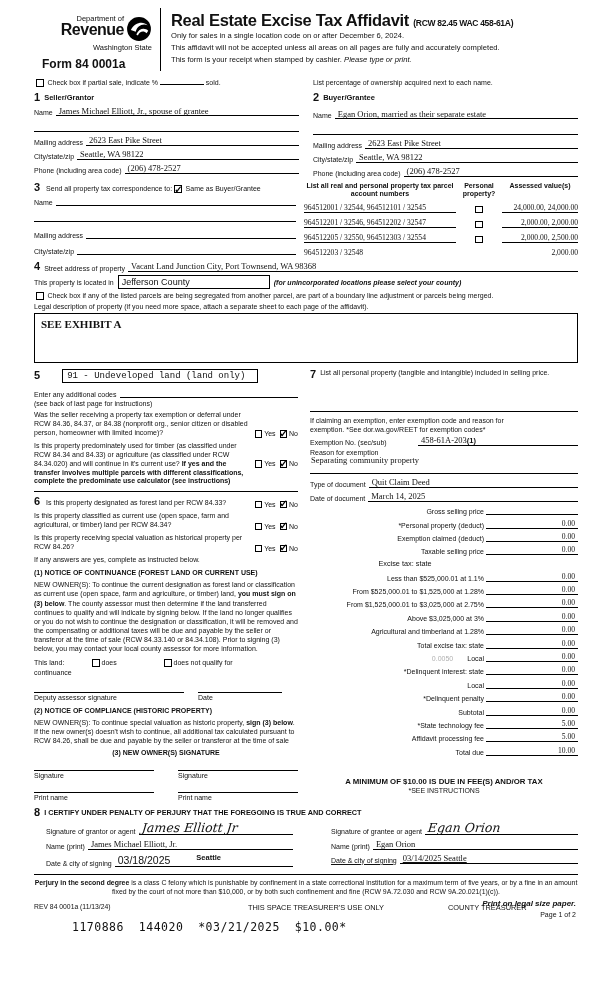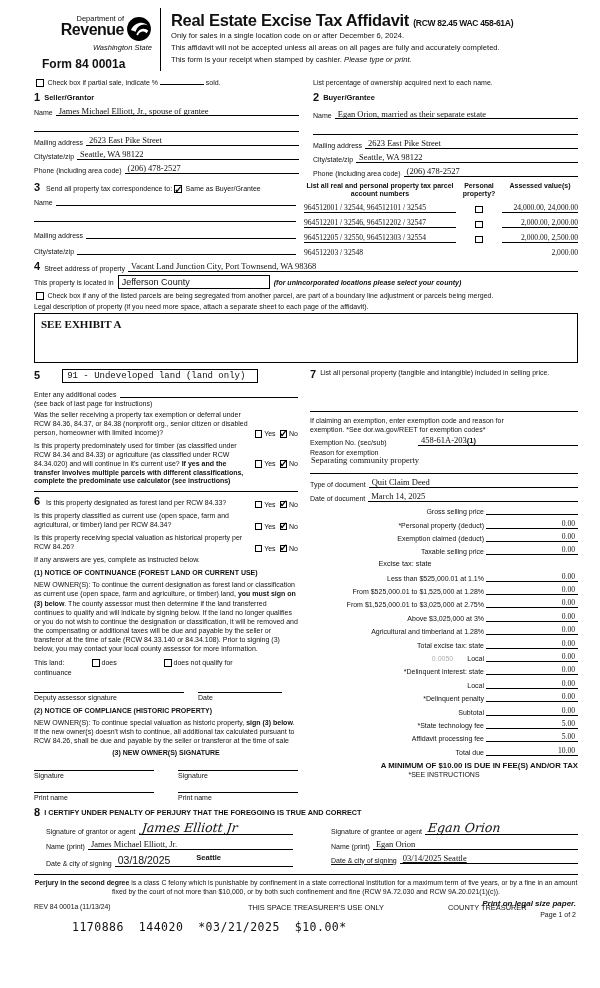--- a/index.html
+++ b/index.html
@@ -9,21 +9,21 @@
     font-family:"Liberation Sans", sans-serif; color:#111;
     padding:8px 22px 0 34px; overflow:hidden; font-size:7px;
   }
   
   .hdr { display:flex; align-items:stretch; }
   .logo-block { width:118px; padding-top:6px; }
   .logo-top { display:flex; justify-content:flex-end; align-items:flex-start; gap:2px; }
   .logo-txt { text-align:right; }
   .dept { font-size:7.5px; }
   .revenue { font-size:16px; font-weight:bold; letter-spacing:-0.5px; line-height:0.9; }
-  .wastate { font-size:7.5px; font-style:italic; text-align:right; margin-top:1px; }
+  .wastate { font-size:7.5px; text-align:right; margin-top:1px; }
   .formnum { font-size:12px; font-weight:bold; margin-top:5px; text-align:left; padding-left:8px; }
   .swirl { width:26px; height:26px; margin-top:2px; }
   .title-block { border-left:1.5px solid #000; padding-left:10px; margin-left:8px; padding-top:4px; flex:1; }
   .title { font-size:16.5px; font-weight:bold; letter-spacing:-0.3px; line-height:1; }
   .title small { font-size:8.5px; font-weight:bold; }
   .hnote { font-size:7.6px; margin-top:2.5px; line-height:1.25; }
   .hnote .em { font-style:italic; }
   
   .row { display:flex; }
   .sec-num { font-size:11px; font-weight:bold; margin-right:4px; line-height:1; }
@@ -65,21 +65,21 @@
   .qtext { flex:1; line-height:1.28; }
   .qboxes { white-space:nowrap; margin-left:3px; align-self:flex-end; }
   .qboxes.top { align-self:center; }
   
   .mrow { display:flex; justify-content:flex-end; align-items:flex-end; margin-top:3.4px; }
   .mlabel { text-align:right; white-space:nowrap; }
   .mline { width:92px; border-bottom:1px solid #000; text-align:right; margin-left:2px; min-height:8px; }
   .mline .val { font-family:"Liberation Serif", serif; font-size:7.6px; border-bottom:1px solid #000; padding:0 3px; }
   .mheading { text-align:center; padding-right:78px; font-size:7.3px; margin-top:4px; }
   .gray { color:#b0b0b0; margin-right:14px; }
-  .minimum { text-align:right; font-weight:bold; font-size:7.8px; margin-top:5px; }
+  .minimum { text-align:center; font-weight:bold; font-size:7.8px; margin-top:21px; }
   .seeinstr { text-align:center; font-size:7px; margin-top:1px; }
   
   .sig-grid { display:flex; gap:24px; margin-top:14px; }
   .sig-cell { flex:1; border-top:1px solid #000; padding-top:1px; }
   .script { font-family:"DejaVu Serif", serif; font-style:italic; font-size:12.5px; transform:skewX(-6deg); display:inline-block; line-height:0.8; }
   .s8-head { display:flex; align-items:center; margin-top:6px; }
   .s8-cols { display:flex; gap:26px; }
   .s8-half { flex:1; padding-left:12px; }
   .city-bold { font-family:"Liberation Sans", sans-serif; font-weight:bold; font-size:7.5px; vertical-align:4px; margin-left:26px; }
   .datefill { font-size:10.5px; font-family:"Liberation Sans", sans-serif; }

